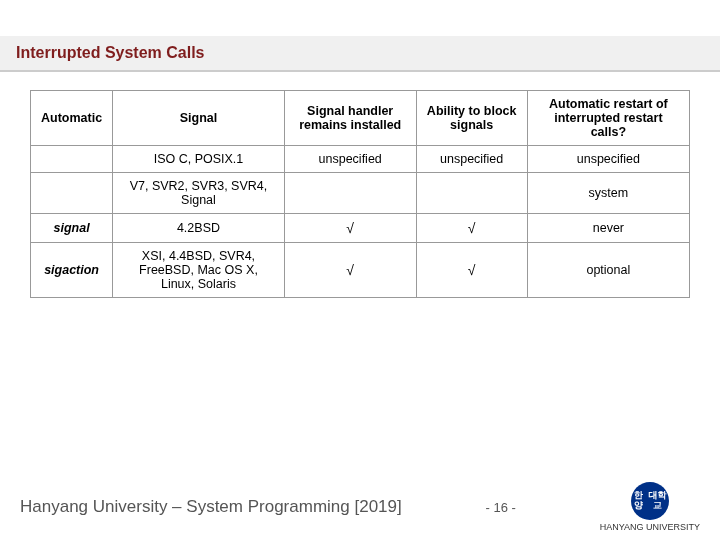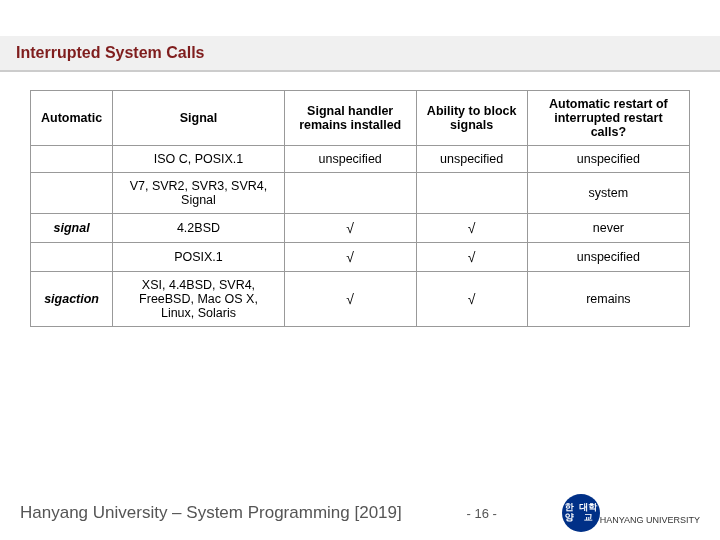--- a/index.html
+++ b/index.html
@@ -56,41 +56,41 @@
     .footer-text {
       font-size: 17px;
       color: #555;
     }
     .footer-page {
       font-size: 13px;
       color: #555;
     }
     .logo-container {
       display: flex;
-      flex-direction: row;
+      flex-direction: column;
       align-items: center;
     }
     .logo-circle {
       width: 38px;
       height: 38px;
       border-radius: 50%;
       background: #003087;
       display: flex;
       align-items: center;
       justify-content: center;
       color: white;
       font-size: 9px;
       font-weight: bold;
       text-align: center;
       line-height: 1.1;
     }
     .logo-text {
       font-size: 9px;
       color: #333;
-      margin-top: 14px;
+      margin-top: 2px;
       text-align: right;
     }
     .checkmark { font-size: 14px; }
   </style>
 </head>
 <body>
 
 <div class="header">Interrupted System Calls</div>
 
 <div class="content">
@@ -120,32 +120,25 @@
         <td>system</td>
       </tr>
       <tr>
         <td class="left-label">signal</td>
         <td>4.2BSD</td>
         <td class="checkmark">√</td>
         <td class="checkmark">√</td>
         <td>never</td>
       </tr>
       <tr>
-        <td class="left-label"></td>
-        <td>POSIX.1</td>
-        <td class="checkmark">√</td>
-        <td class="checkmark">√</td>
-        <td>unspecified</td>
-      </tr>
-      <tr>
         <td class="left-label">sigaction</td>
         <td>XSI, 4.4BSD, SVR4, FreeBSD, Mac OS X, Linux, Solaris</td>
         <td class="checkmark">√</td>
         <td class="checkmark">√</td>
-        <td>remains</td>
+        <td>optional</td>
       </tr>
     </tbody>
   </table>
 </div>
 
 <div class="footer">
   <span class="footer-text">Hanyang University – System Programming [2019]</span>
   <span class="footer-page">- 16 -</span>
   <div class="logo-container">
     <div class="logo-circle">

